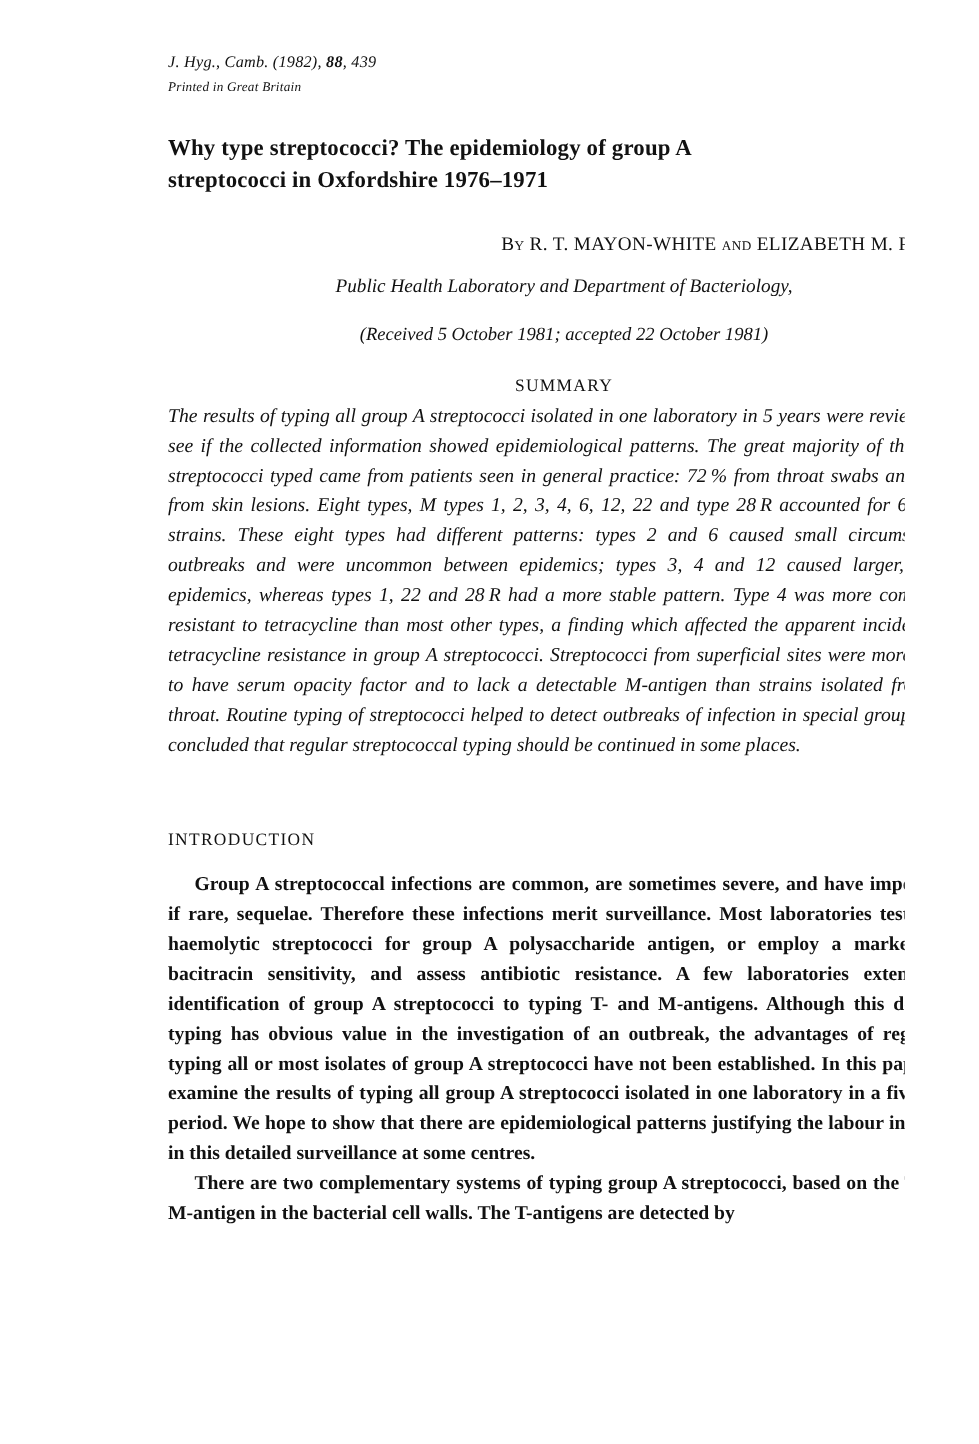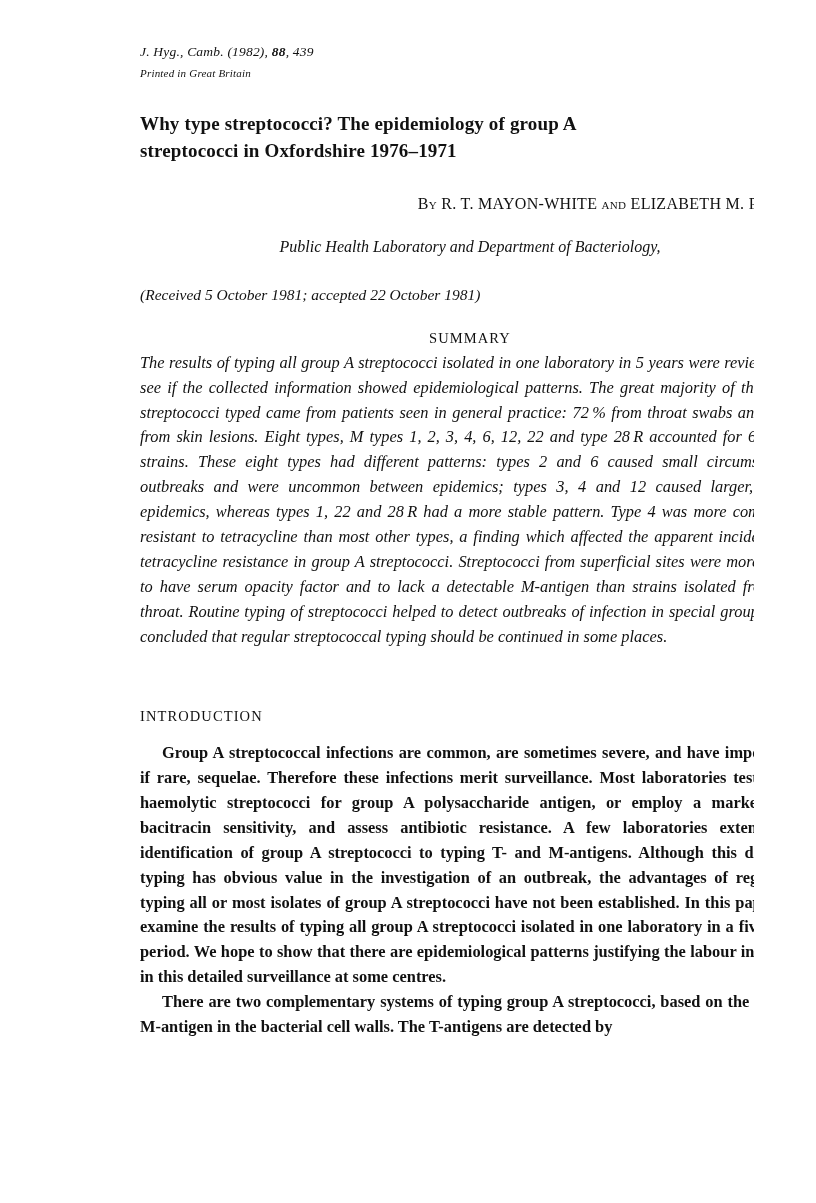--- a/index.html
+++ b/index.html
@@ -69,30 +69,30 @@
   .authors {
     margin-top: 30px;
     text-align: right;
     font-size: 16px;
     letter-spacing: 0.3px;
   }
   .smallcaps {
     font-variant: small-caps;
   }
   .affiliation {
-    margin-top: 22px;
+    margin-top: 14px;
     text-align: center;
     font-style: italic;
     font-size: 16px;
     line-height: 1.55;
     font-family: Liberation Serif, serif;
   }
   .received {
-    margin-top: 26px;
-    text-align: left;
+    margin-top: 18px;
+    text-align: center;
     font-style: italic;
     font-size: 15.5px;
   }
   
   .section-head {
     margin-top: 26px;
     text-align: center;
     font-size: 14.5px;
     letter-spacing: 1.1px;
   }

